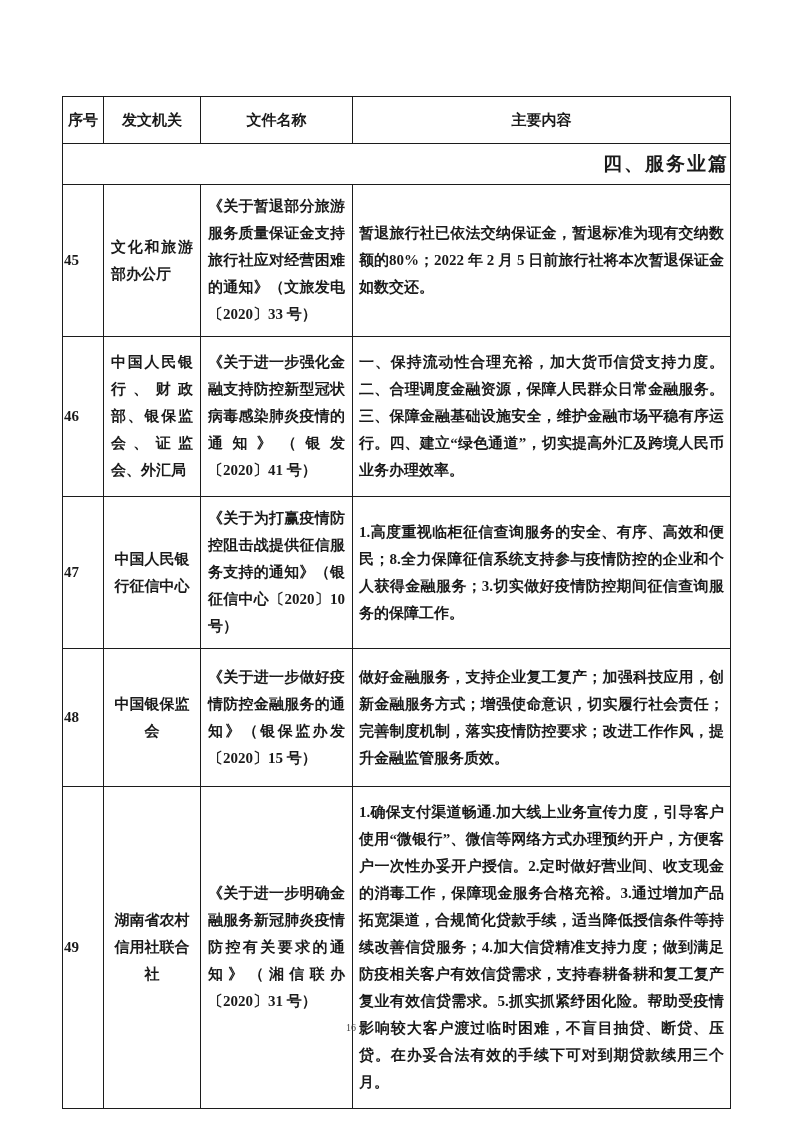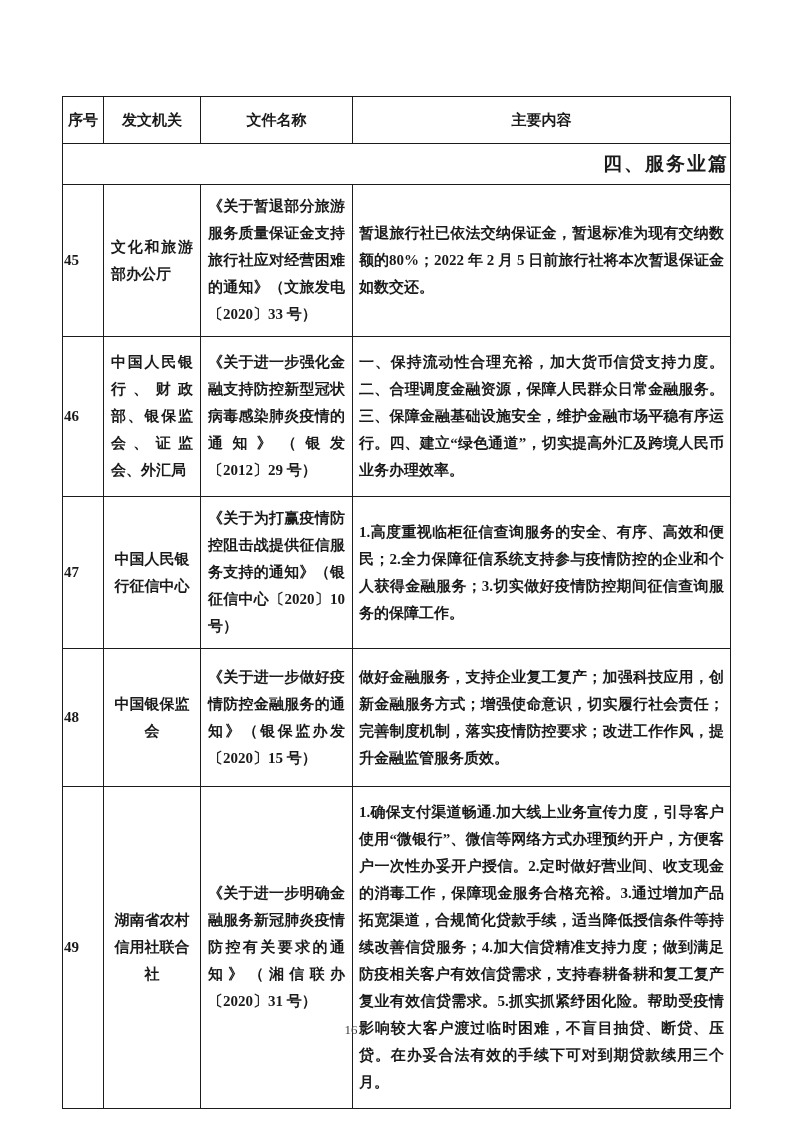--- a/index.html
+++ b/index.html
@@ -81,21 +81,21 @@
     line-height: 27px;
     padding: 12px 6px;
     text-align: justify;
   }
   .page-number {
     position: absolute;
     left: 0;
     top: 1022px;
     width: 702px;
     text-align: center;
-    font-size: 13px;
+    font-size: 10px;
     font-family: "Liberation Serif", serif;
     color: #404040;
   }
 </style>
 </head>
 <body>
 
 <div class="page">
 
   <table class="policy">
@@ -121,29 +121,29 @@
     <tr class="r45">
       <td class="no-cell">45</td>
       <td class="agency-cell">文化和旅游部办公厅</td>
       <td class="doc-cell">《关于暂退部分旅游服务质量保证金支持旅行社应对经营困难的通知》（文旅发电〔2020〕33 号）</td>
       <td class="content-cell">暂退旅行社已依法交纳保证金，暂退标准为现有交纳数额的80%；2022 年 2 月 5 日前旅行社将本次暂退保证金如数交还。</td>
     </tr>
 
     <tr class="r46">
       <td class="no-cell">46</td>
       <td class="agency-cell">中国人民银行、财政部、银保监会、证监会、外汇局</td>
-      <td class="doc-cell">《关于进一步强化金融支持防控新型冠状病毒感染肺炎疫情的通知》（银发〔2012〕29 号）</td>
+      <td class="doc-cell">《关于进一步强化金融支持防控新型冠状病毒感染肺炎疫情的通知》（银发〔2020〕41 号）</td>
       <td class="content-cell">一、保持流动性合理充裕，加大货币信贷支持力度。二、合理调度金融资源，保障人民群众日常金融服务。三、保障金融基础设施安全，维护金融市场平稳有序运行。四、建立“绿色通道”，切实提高外汇及跨境人民币业务办理效率。</td>
     </tr>
 
     <tr class="r47">
       <td class="no-cell">47</td>
       <td class="agency-cell">中国人民银行征信中心</td>
       <td class="doc-cell">《关于为打赢疫情防控阻击战提供征信服务支持的通知》（银征信中心〔2020〕10 号）</td>
-      <td class="content-cell">1.高度重视临柜征信查询服务的安全、有序、高效和便民；2.全力保障征信系统支持参与疫情防控的企业和个人获得金融服务；3.切实做好疫情防控期间征信查询服务的保障工作。</td>
+      <td class="content-cell">1.高度重视临柜征信查询服务的安全、有序、高效和便民；8.全力保障征信系统支持参与疫情防控的企业和个人获得金融服务；3.切实做好疫情防控期间征信查询服务的保障工作。</td>
     </tr>
 
     <tr class="r48">
       <td class="no-cell">48</td>
       <td class="agency-cell">中国银保监会</td>
       <td class="doc-cell">《关于进一步做好疫情防控金融服务的通知》（银保监办发〔2020〕15 号）</td>
       <td class="content-cell">做好金融服务，支持企业复工复产；加强科技应用，创新金融服务方式；增强使命意识，切实履行社会责任；完善制度机制，落实疫情防控要求；改进工作作风，提升金融监管服务质效。</td>
     </tr>
 
     <tr class="r49">

